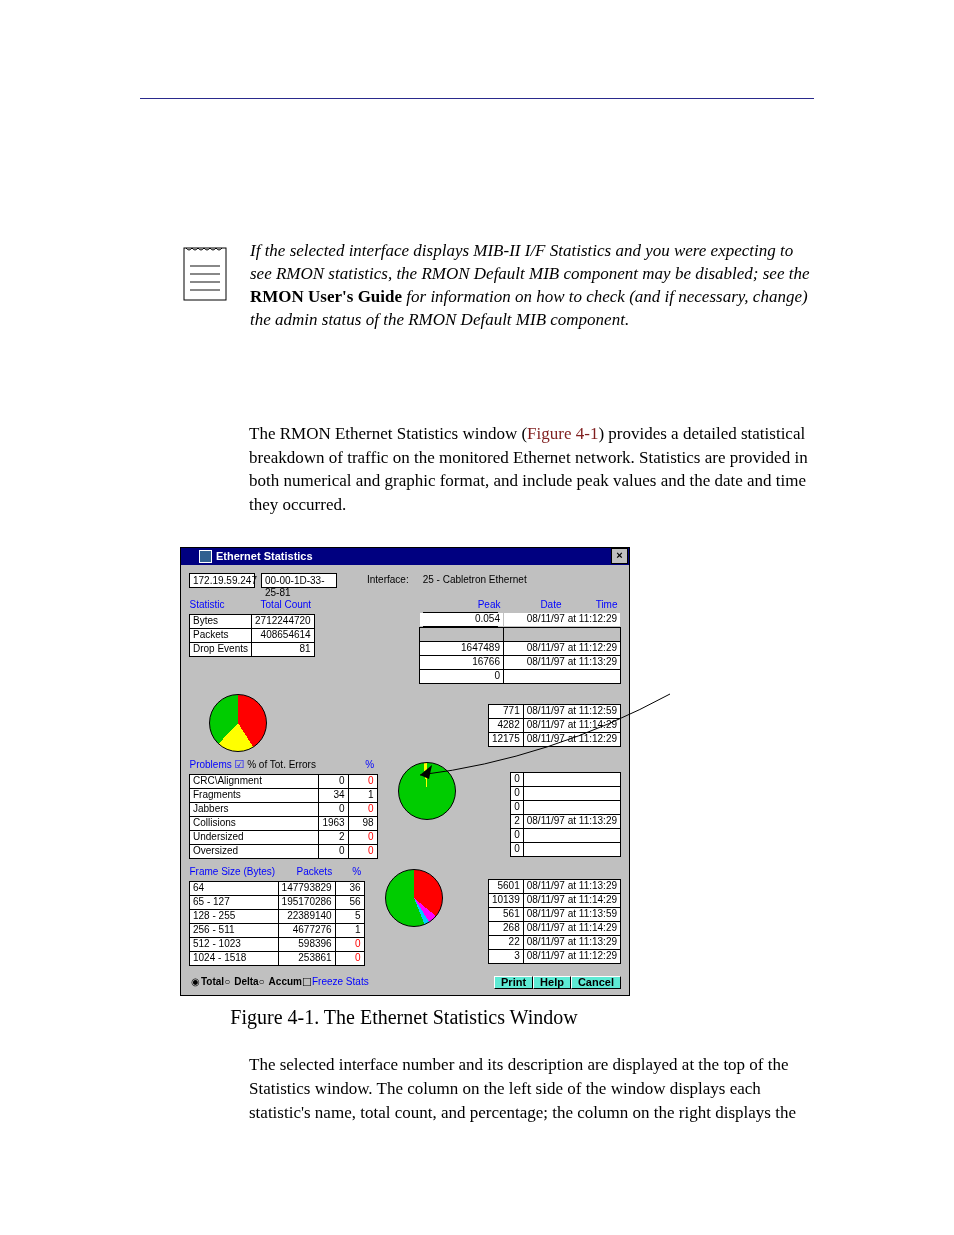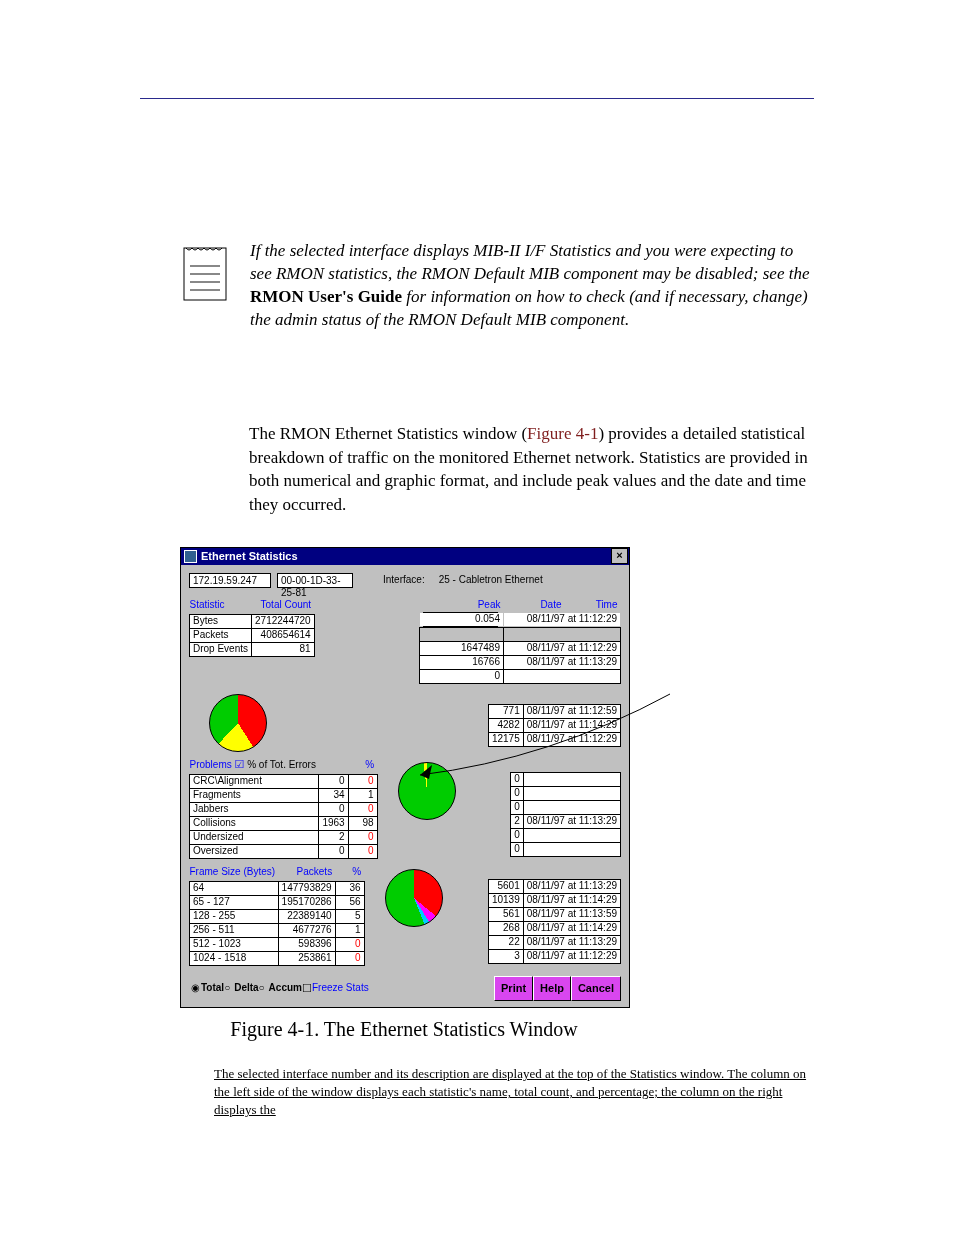--- a/index.html
+++ b/index.html
@@ -59,21 +59,21 @@
     font-size: 10px;
     line-height: 1;
     position: relative;
   }
   .titlebar {
     background: #000080;
     color: #fff;
     height: 17px;
     display: flex;
     align-items: center;
-    padding-left: 3px;
+    padding-left: 18px;
     font-weight: bold;
     font-size: 11px;
   }
   .titlebar .sysicon {
     width: 13px; height: 13px;
     background:#306090;
     margin-right:4px;
     border:1px solid #fff;
     box-sizing:border-box;
   }
@@ -140,39 +140,38 @@
     align-items:center;
     padding: 2px 0 0 2px;
   }
   .radio { width:10px;height:10px; display:inline-block; vertical-align:middle;}
   .radio::before{content:"○"; font-size:10px;}
   .radio.sel::before{content:"◉"; font-size:10px;}
   .chk { width:10px;height:10px; display:inline-block; vertical-align:middle;}
   .chk::before{content:"☐"; font-size:11px;}
   .btn {
     display:inline-block;
-    background:#d946ef;
+    background:#5eead4;
     border:1px solid #000;
     border-top-color:#fff; border-left-color:#fff;
-    padding:6px 6px;
+    padding:0 6px;
     font-size:11px;
     font-weight:bold;
   }
   .fig-caption {
     text-align:center;
     font-size:20px;
     margin-top:10px;
     width:448px;
   }
   .body-para2 {
     margin-top: 24px;
-    margin-left: 34px;
-    font-size: 13px;
+    margin-left: 69px;
+    font-size: 17px;
     line-height: 1.4;
-    text-decoration: underline;
   }
   .arrow-svg { position:absolute; left:400px; top:689px; pointer-events:none;}
   .chk2 { display:inline-block; font-size:11px; }
 </style>
 </head>
 <body>
 
 <div class="page">
   <div class="hr-top"></div>
 
@@ -199,21 +198,21 @@
   <div class="figure-wrap">
     <div class="eswin">
       <div class="titlebar">
         <span class="sysicon"></span>
         <span>Ethernet Statistics</span>
         <span class="closebtn">×</span>
       </div>
       <div class="panel">
 
         <div class="toprow">
-          <span class="field" style="width:82px">172.19.59.247</span>
+          <span class="field" style="width:66px">172.19.59.247</span>
           <span class="field" style="width:76px">00-00-1D-33-25-81</span>
           <span style="width:18px"></span>
           <span class="lbl">Interface:</span>
           <span class="lbl" style="margin-left:8px">25 - Cabletron Ethernet</span>
         </div>
 
         <div class="sectionrow" style="margin-top:10px">
           <table class="left-tbl">
             <tbody>
                 <tr>

